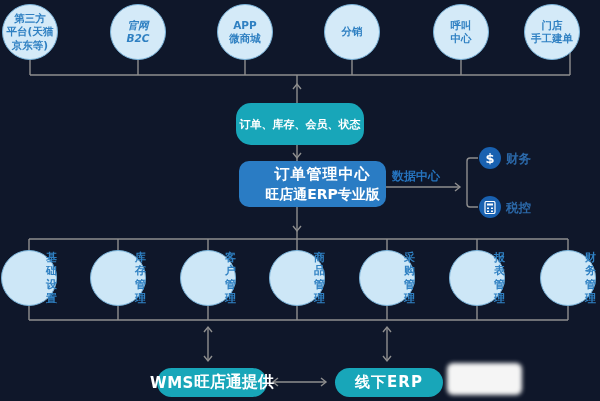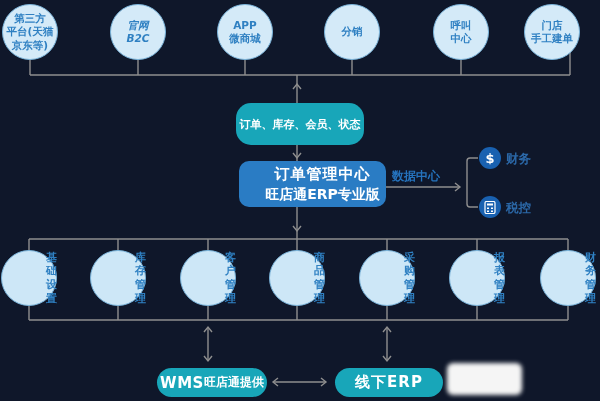--- a/index.html
+++ b/index.html
@@ -36,21 +36,21 @@
     position:absolute;width:22px;height:22px;border-radius:50%;background:#1961b0;
     color:#fff;display:flex;align-items:center;justify-content:center;
     font-size:13px;font-weight:bold;
   }
   .side-label{
     position:absolute;left:506px;width:40px;color:#2b68a8;
     font-size:12.5px;font-weight:bold;
   }
   .wms-pill{left:157px;top:368px;width:110px;height:29px;border-radius:14.5px;}
   .wms-pill .big{font-size:15px;font-weight:bold;letter-spacing:0.5px;}
-  .wms-pill .small{font-size:12px;font-weight:bold;}
+  .wms-pill .small{font-size:16px;font-weight:bold;}
   .erp-pill{left:335px;top:368px;width:108px;height:29px;border-radius:14.5px;
     font-size:15px;font-weight:bold;letter-spacing:1px;align-items:center;}
   .smudge{position:absolute;left:447px;top:363px;width:75px;height:32px;
     background:#f5f5f5;border-radius:6px;filter:blur(2px);}
 </style>
 </head>
 <body>
 
 <div class="canvas">
 

